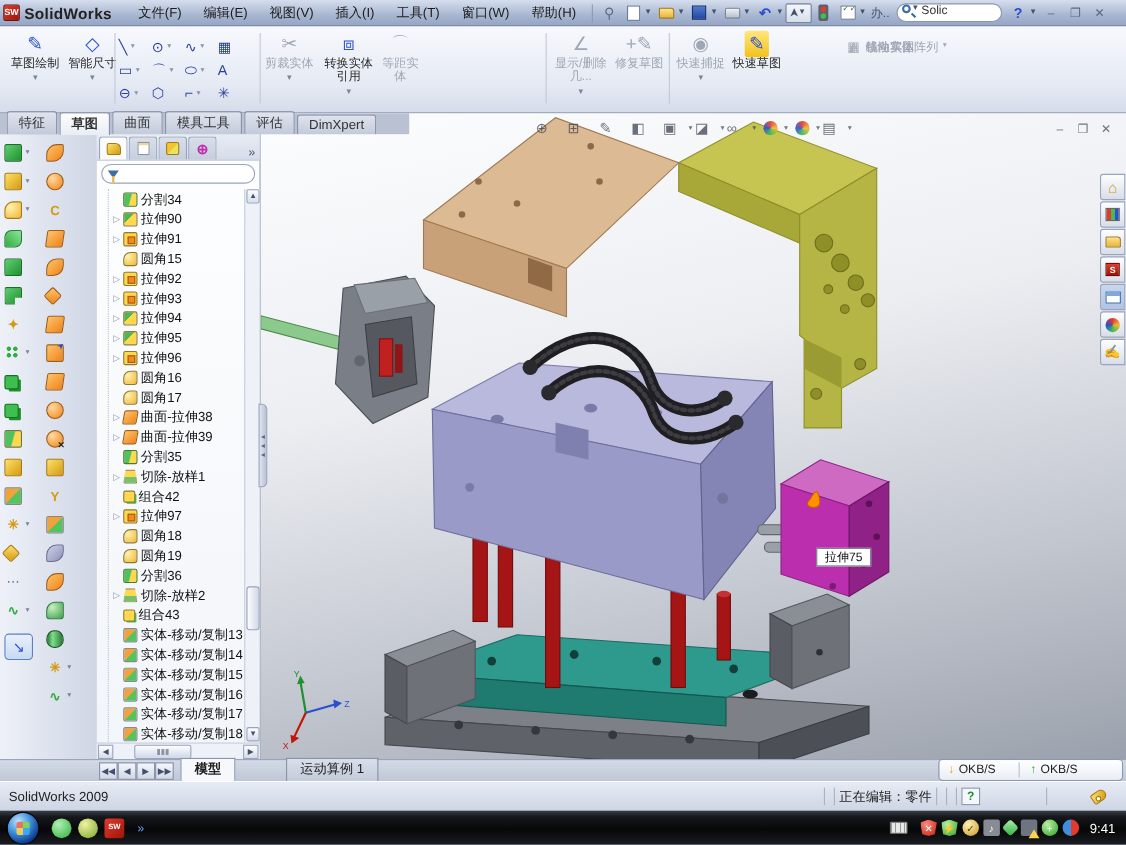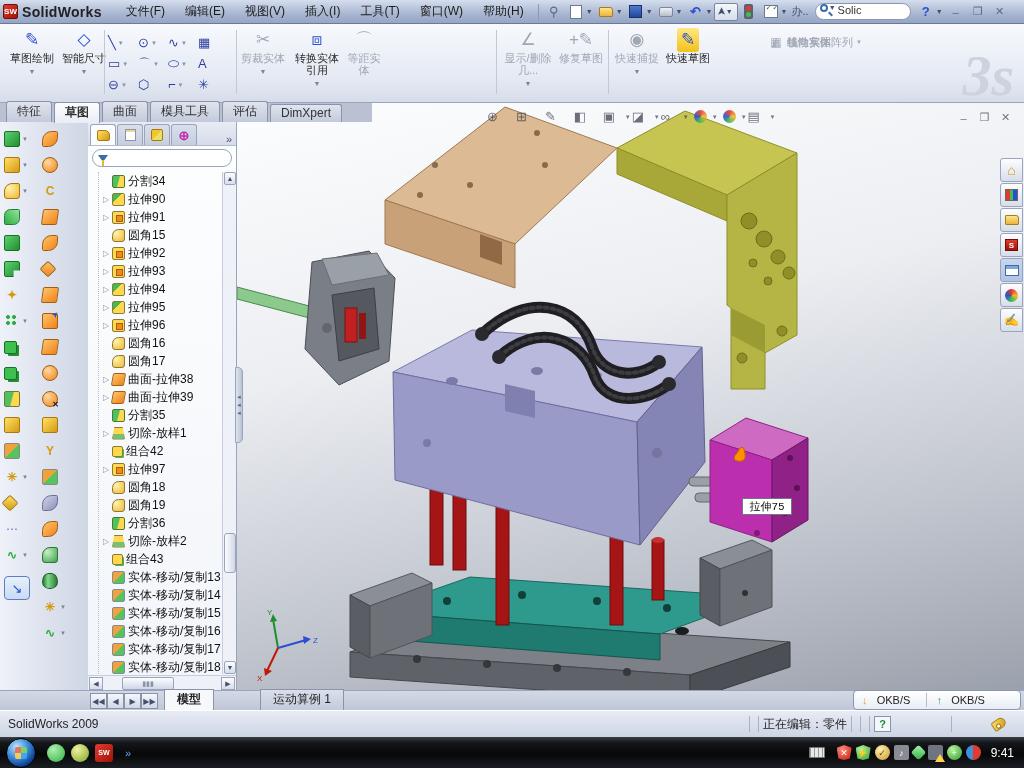--- a/index.html
+++ b/index.html
@@ -124,32 +124,32 @@
   #taskpane{position:absolute;right:0;top:55px;width:24px;display:flex;flex-direction:column;z-index:4;}
   .tpbtn{width:23px;height:24px;background:linear-gradient(#fdfdfe,#d7deea);border:1px solid #9aa5bb;border-radius:3px 0 0 3px;margin-bottom:1px;display:flex;align-items:center;justify-content:center;font-size:12px;}
   .tpbtn.pressed{background:linear-gradient(#c8d6ee,#b0c4e6);}
   .rp-home{color:#d49a12;font-size:14px;}
   .rp-lib{width:13px;height:12px;background:linear-gradient(90deg,#e23b2e 33%,#3fbf4f 33% 66%,#2b4fd0 66%);border:1px solid #666;}
   .rp-fold{width:14px;height:10px;background:linear-gradient(#ffe28a,#e8b53c);border:1px solid #a87c17;border-radius:1px 3px 1px 1px;}
   .rp-tool{width:13px;height:12px;background:linear-gradient(#e23b2e,#9e1407);border:1px solid #6e0e04;color:#fff;font-size:8px;font-weight:bold;text-align:center;line-height:11px;}
   .rp-pal{width:14px;height:11px;background:#fff;border:1px solid #3a6ea5;box-shadow:inset 0 3px 0 #7fa8d9;}
   .rp-ball{width:13px;height:13px;border-radius:50%;background:conic-gradient(#e23b2e,#f2b632,#3fbf4f,#2b4fd0,#e23b2e);}
   .rp-hand{color:#b5812a;font-size:12px;}
-  #tooltip75{position:absolute;left:505px;top:395px;width:50px;height:17px;background:#fff;border:1px solid #6e7687;font-size:11px;color:#111;display:flex;align-items:center;justify-content:center;z-index:3;font-family:Liberation Mono, monospace;}
+  #tooltip75{position:absolute;left:505px;top:395px;width:50px;height:17px;background:#fff;border:1px solid #6e7687;font-size:11px;color:#111;display:flex;align-items:center;justify-content:center;z-index:3;}
 
   
   #bottomtabs{left:0;top:690px;width:1024px;height:20px;background:linear-gradient(#d3d9e6,#bfc7d7);border-top:1px solid #9aa5bb;display:flex;align-items:flex-end;}
   .navbtn{width:17px;height:16px;background:linear-gradient(#f4f7fc,#d0d8e6);border:1px solid #8a93a8;font-size:8px;color:#44506b;text-align:center;line-height:15px;margin-bottom:1px;}
   .btab{font-size:12px;color:#222;border:1px solid #8a93a8;border-bottom:none;padding:1px 12px 2px;background:linear-gradient(#d9dfeb,#c3cada);margin-right:1px;}
   .btab.active{background:#f6f8fc;font-weight:bold;}
   
   #netwidget{left:853px;top:690px;width:168px;height:20px;background:linear-gradient(#ffffff,#e8edf5);border:1px solid #8a97ad;border-radius:4px;display:flex;align-items:center;font-size:11px;color:#222;z-index:9;}
   #netwidget .dn{color:#f0a020;font-weight:bold;margin:0 4px 0 8px;}
   #netwidget .up{color:#2fae3e;font-weight:bold;margin:0 4px 0 10px;}
-  #netwidget .nv{width:44px;text-align:center;}
+  #netwidget .nv{width:44px;text-align:left;}
   #netwidget .div{width:1px;height:14px;background:#b8c0cf;margin-left:10px;}
 
   
   #statusbar{left:0;top:710px;width:1024px;height:27px;background:linear-gradient(#e7ebf4,#cdd5e4);border-top:1px solid #fff;display:flex;align-items:center;font-size:12px;color:#222;}
   .sb-sep{width:1px;height:16px;background:#a8b2c4;margin:0 4px;}
   .qbox{width:17px;height:16px;background:#f4f7fc;border:1px solid #8a93a8;color:#1f8f2f;font-weight:bold;font-size:11px;text-align:center;line-height:15px;}
   .tagico{width:14px;height:10px;background:linear-gradient(135deg,#ffe066,#d49a12);border:1px solid #a87a0e;border-radius:2px 5px 5px 2px;transform:rotate(-35deg);position:relative;}
   .tagico::after{content:"";position:absolute;left:2px;top:3px;width:3px;height:3px;border-radius:50%;background:#fff;border:1px solid #a87a0e;}
 
   
@@ -237,21 +237,20 @@
     <span>Solic</span>
   </div>
   <div class="tb-ico" style="color:#2b4fd0;font-weight:bold;">?</div>
     <span class="tb-dd">▼</span>
   <div class="winbtn">–</div>
   <div class="winbtn">❐</div>
   <div class="winbtn">✕</div>
 </div>
 
 <div class="abs" id="cmdbar">
-  <div class="abs watermark">3s</div>
 
   <div class="cmbtn" style="left:6px;">
     <div class="ci" style="color:#2b4fd0;">✎</div>
     <div>草图绘制</div>
       <span class="dd">▼</span>
   </div>
   <div class="cmbtn" style="left:58px;">
     <div class="ci" style="color:#2b4fd0;">◇</div>
     <div>智能尺寸</div>
       <span class="dd">▼</span>

